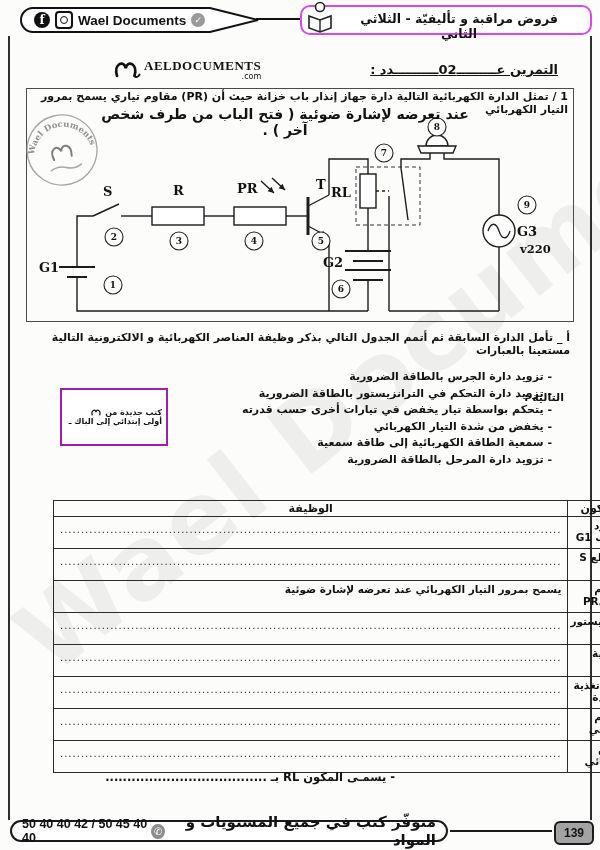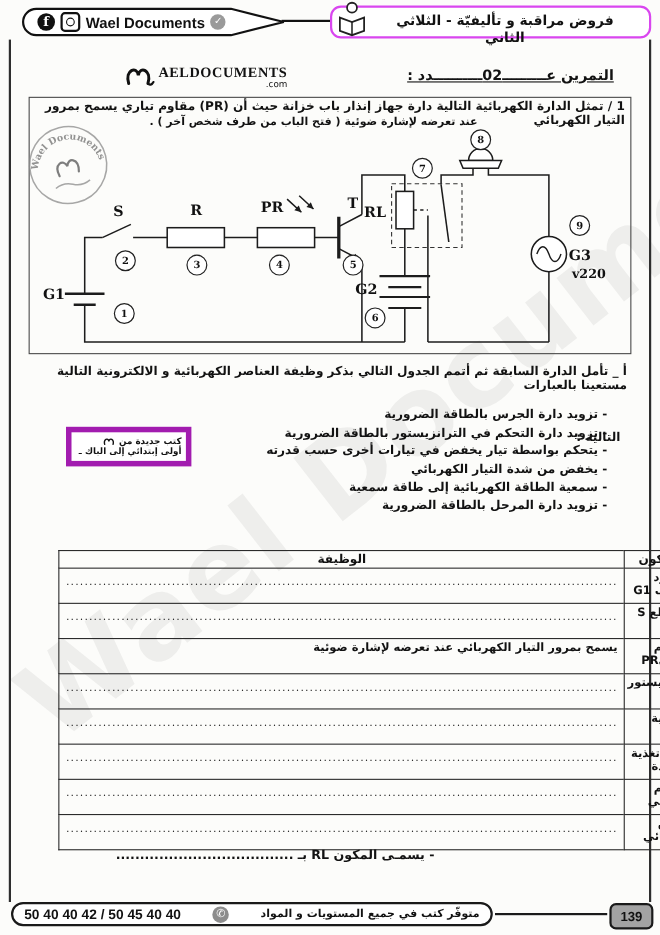--- a/index.html
+++ b/index.html
@@ -30,48 +30,48 @@
   .hdr-right{position:absolute;left:300px;top:5px;width:288px;height:26px;border:2px solid #d946ef;border-radius:10px;background:#fff;}
   .hdr-right-title{position:absolute;right:14px;left:40px;top:4px;font-weight:bold;font-size:12.5px;text-align:center;direction:rtl;}
   .reader-icon{position:absolute;left:4px;top:-7px;}
   
   .brand-logo{position:absolute;left:112px;top:38px;display:flex;align-items:flex-start;gap:2px;z-index:2;margin-top:20px;}
   .brand-name{font:bold 13px "Liberation Serif",serif;letter-spacing:.5px;}
   .brand-tld{font-size:8px;text-align:right;margin-top:-2px;}
   
   .ex-title{position:absolute;top:62px;right:42px;font-size:13px;font-weight:bold;text-decoration:underline;direction:rtl;z-index:2;}
   .ex-l1{position:absolute;top:90px;left:28px;right:32px;font-size:11px;font-weight:bold;direction:rtl;text-align:right;z-index:2;}
-  .ex-l2{position:absolute;top:106px;left:90px;right:120px;font-size:10px;font-weight:bold;direction:rtl;text-align:center;z-index:2;}
+  .ex-l2{position:absolute;top:106px;left:90px;right:120px;font-size:14px;font-weight:bold;direction:rtl;text-align:center;z-index:2;}
   
   .circuit-box{position:absolute;left:26px;top:88px;width:546px;height:232px;border:1px solid #4a4a4a;background:transparent;z-index:1;}
   .stamp{position:absolute;left:24px;top:112px;width:76px;height:76px;transform:rotate(-14deg);opacity:.75;z-index:2;}
   svg text{font-family:"DejaVu Serif",serif;}
   
   .q-intro1{position:absolute;top:331px;left:22px;right:30px;font-size:11px;font-weight:bold;direction:rtl;text-align:right;z-index:2;}
   .q-intro2{position:absolute;top:347px;right:36px;font-size:11px;font-weight:bold;direction:rtl;z-index:2;margin-top:44px;}
   .q-items{position:absolute;top:369px;right:48px;left:120px;direction:rtl;text-align:right;z-index:2;}
   .q-item{font-size:11px;font-weight:bold;line-height:16.5px;}
   
-  .promo{position:absolute;left:60px;top:388px;width:96px;border:5px solid #a21caf;background:#fff;padding:4px 4px;direction:rtl;z-index:2;}
+  .promo{position:absolute;left:60px;top:388px;width:96px;border:2px solid #a21caf;background:#fff;padding:18px 4px;direction:rtl;z-index:2;}
   .promo .l1{font-size:8px;font-weight:bold;display:flex;align-items:center;gap:2px;justify-content:flex-start;}
   .promo .l2{font-size:8px;font-weight:bold;}
   
   table.main{position:absolute;left:53px;top:500px;width:410px;border-collapse:collapse;direction:rtl;z-index:2;background:transparent;}
   table.main th,table.main td{border:1px solid #2b2b2b;}
   table.main th{font-size:11px;font-weight:bold;height:15px;padding:0 4px;text-align:center;}
   .col-comp{width:78px;}
   td.comp{font-size:10.5px;font-weight:bold;vertical-align:top;padding:2px 4px 0 2px;height:29px;text-align:right;}
   td.func{vertical-align:top;padding:2px 6px;}
   .dots{font-size:10px;letter-spacing:1px;color:#2e2e2e;white-space:nowrap;overflow:hidden;direction:ltr;padding-top:5px;}
   .func-text{font-size:10.5px;font-weight:bold;direction:rtl;text-align:right;}
   
   .rl-note{position:absolute;top:770px;right:205px;font-size:11.5px;font-weight:bold;direction:rtl;white-space:nowrap;z-index:2;}
   
   .foot-pill{position:absolute;left:10px;top:820px;width:438px;height:22px;border:2px solid #1a1a1a;border-radius:12px;background:#fff;display:flex;direction:rtl;align-items:center;justify-content:space-between;padding:0 10px;box-sizing:border-box;z-index:3;}
-  .foot-text{font-size:10px;font-weight:bold;direction:rtl;}
+  .foot-text{font-size:15px;font-weight:bold;direction:rtl;}
   .phone-ic{width:15px;height:15px;border-radius:50%;background:#8d8d8d;color:#fff;font-size:10px;display:flex;align-items:center;justify-content:center;}
   .foot-phones{font:bold 12.5px "Liberation Sans",sans-serif;direction:ltr;}
   .foot-line{position:absolute;left:450px;top:830px;width:102px;height:2px;background:#1a1a1a;z-index:2;}
   .page-box{position:absolute;left:554px;top:821px;width:36px;height:20px;border:2px solid #1a1a1a;border-radius:6px;background:#a3a3a3;display:flex;align-items:center;justify-content:center;font:bold 12px "Liberation Sans",sans-serif;z-index:3;}
 </style>
 </head>
 <body>
 
 <div>
 

